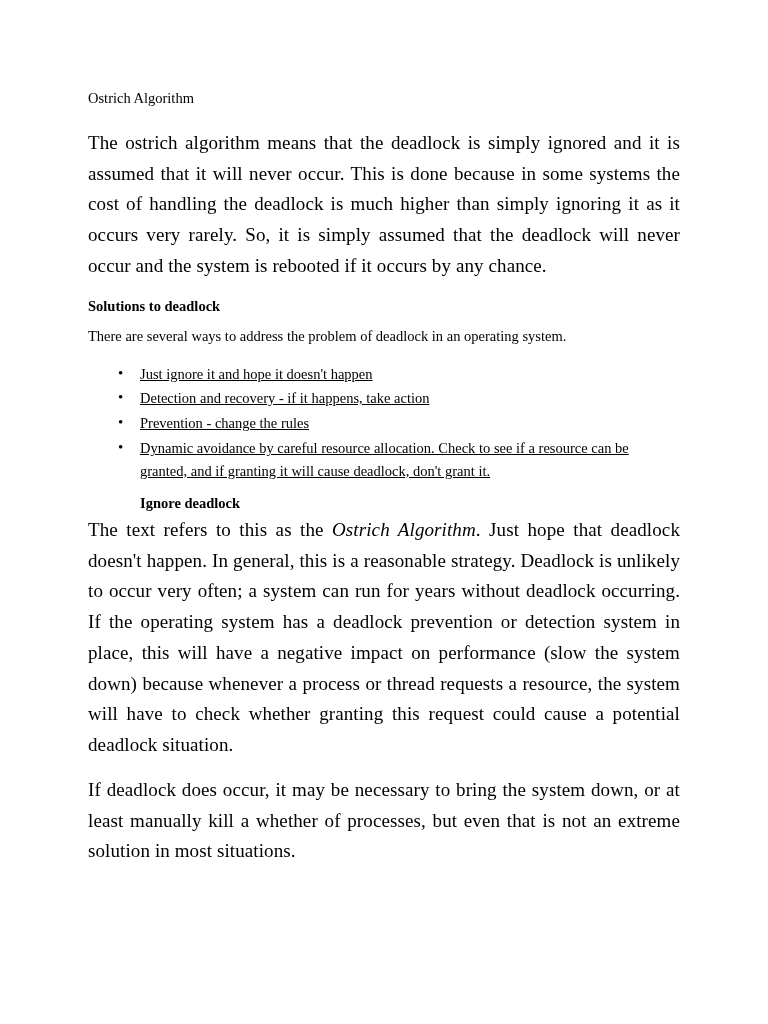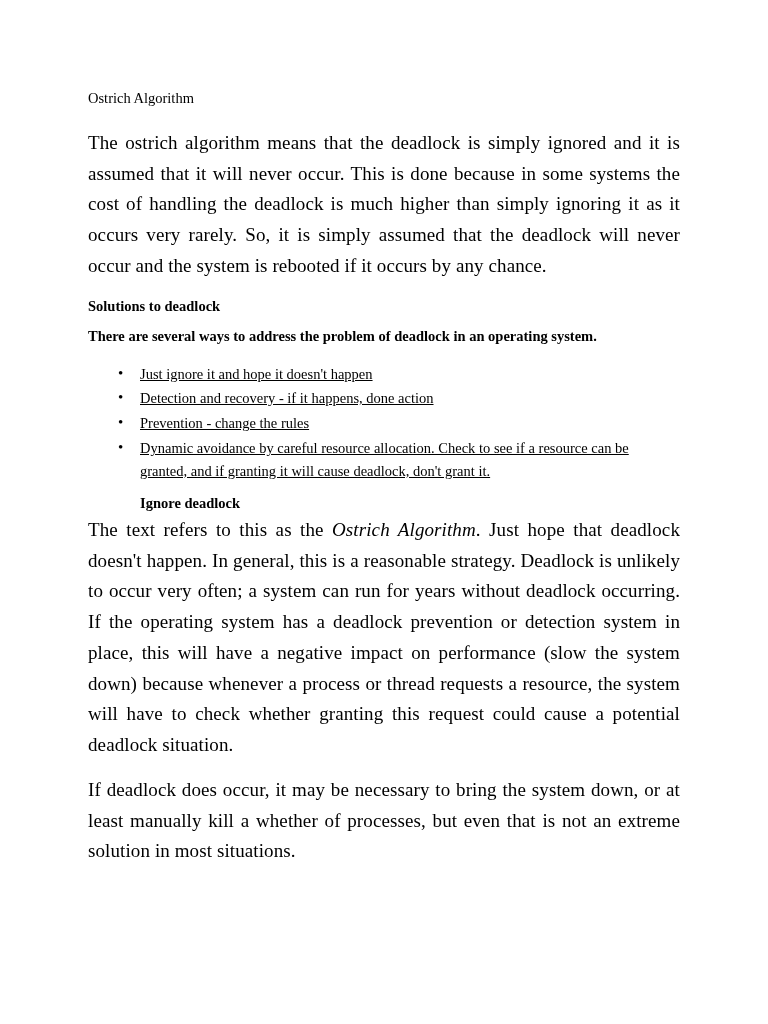--- a/index.html
+++ b/index.html
@@ -40,21 +40,20 @@
   .heading-bold {
     margin: 0 0 8px 0;
     font-size: 14.5px;
     font-weight: bold;
     line-height: 1.5;
   }
   .lead {
     margin: 0 0 14px 0;
     font-size: 14.5px;
     line-height: 1.6;
-    font-weight: bold;
   }
   ul.bullets {
     margin: 4px 0 10px 0;
     padding-left: 52px;
     list-style: none;
     text-decoration: underline;
   }
   ul.bullets li {
     position: relative;
     font-size: 14.5px;
@@ -89,21 +88,21 @@
     <div class="title-line">Ostrich Algorithm</div>
 
     <p class="para">The ostrich algorithm means that the deadlock is simply ignored and it is assumed that it will never occur. This is done because in some systems the cost of handling the deadlock is much higher than simply ignoring it as it occurs very rarely. So, it is simply assumed that the deadlock will never occur and the system is rebooted if it occurs by any chance.</p>
 
     <div class="heading-bold">Solutions to deadlock</div>
 
     <p class="lead">There are several ways to address the problem of deadlock in an operating system.</p>
 
     <ul class="bullets">
       <li>Just ignore it and hope it doesn't happen</li>
-      <li>Detection and recovery - if it happens, done action</li>
+      <li>Detection and recovery - if it happens, take action</li>
       <li>Prevention - change the rules</li>
       <li>Dynamic avoidance by careful resource allocation. Check to see if a resource can be granted, and if granting it will cause deadlock, don't grant it.</li>
     </ul>
 
     <div class="subheading">Ignore deadlock</div>
 
     <p class="para"><span>The text refers to this as the </span><span class="italic">Ostrich Algorithm</span><span>. Just hope that deadlock doesn't happen. In general, this is a reasonable strategy. Deadlock is unlikely to occur very often; a system can run for years without deadlock occurring. If the operating system has a deadlock prevention or detection system in place, this will have a negative impact on performance (slow the system down) because whenever a process or thread requests a resource, the system will have to check whether granting this request could cause a potential deadlock situation.</span></p>
 
     <p class="para">If deadlock does occur, it may be necessary to bring the system down, or at least manually kill a whether of processes, but even that is not an extreme solution in most situations.</p>
 

